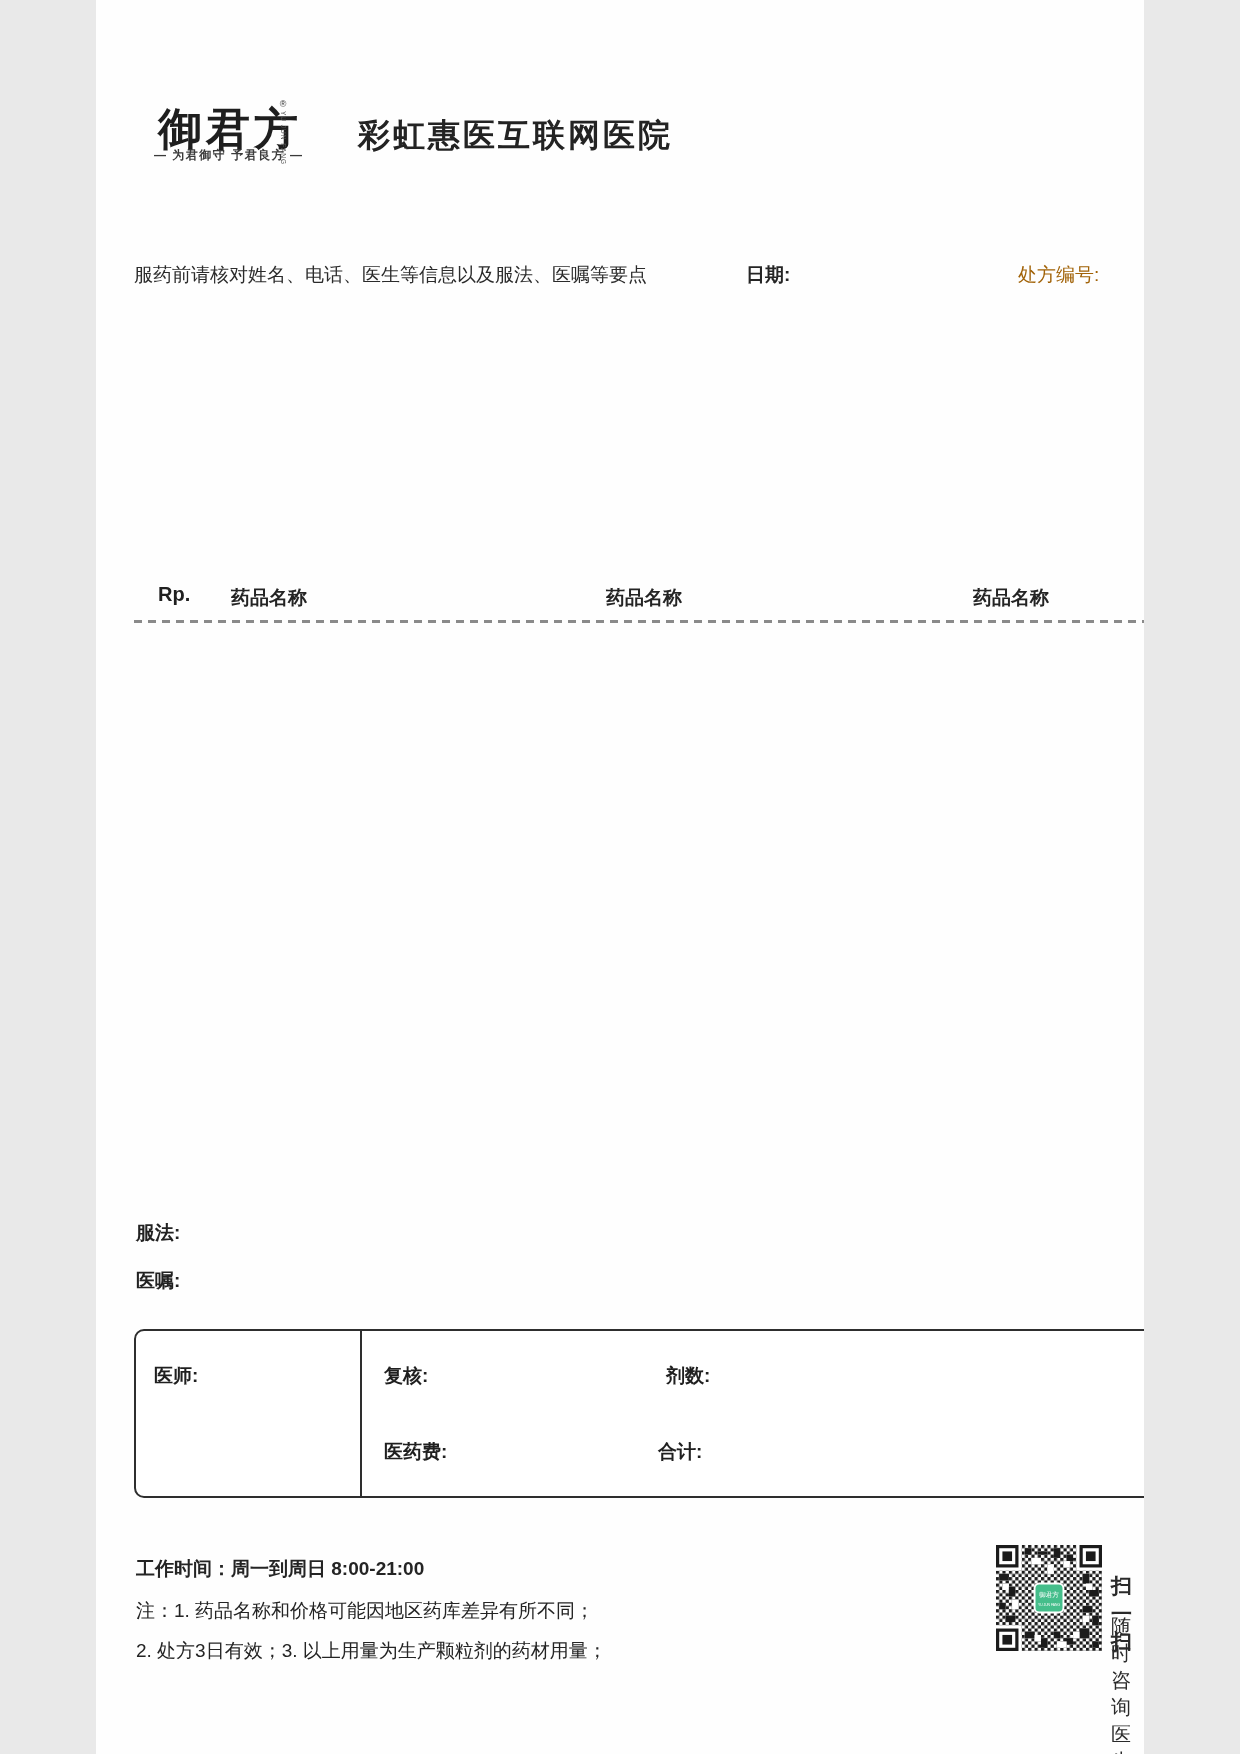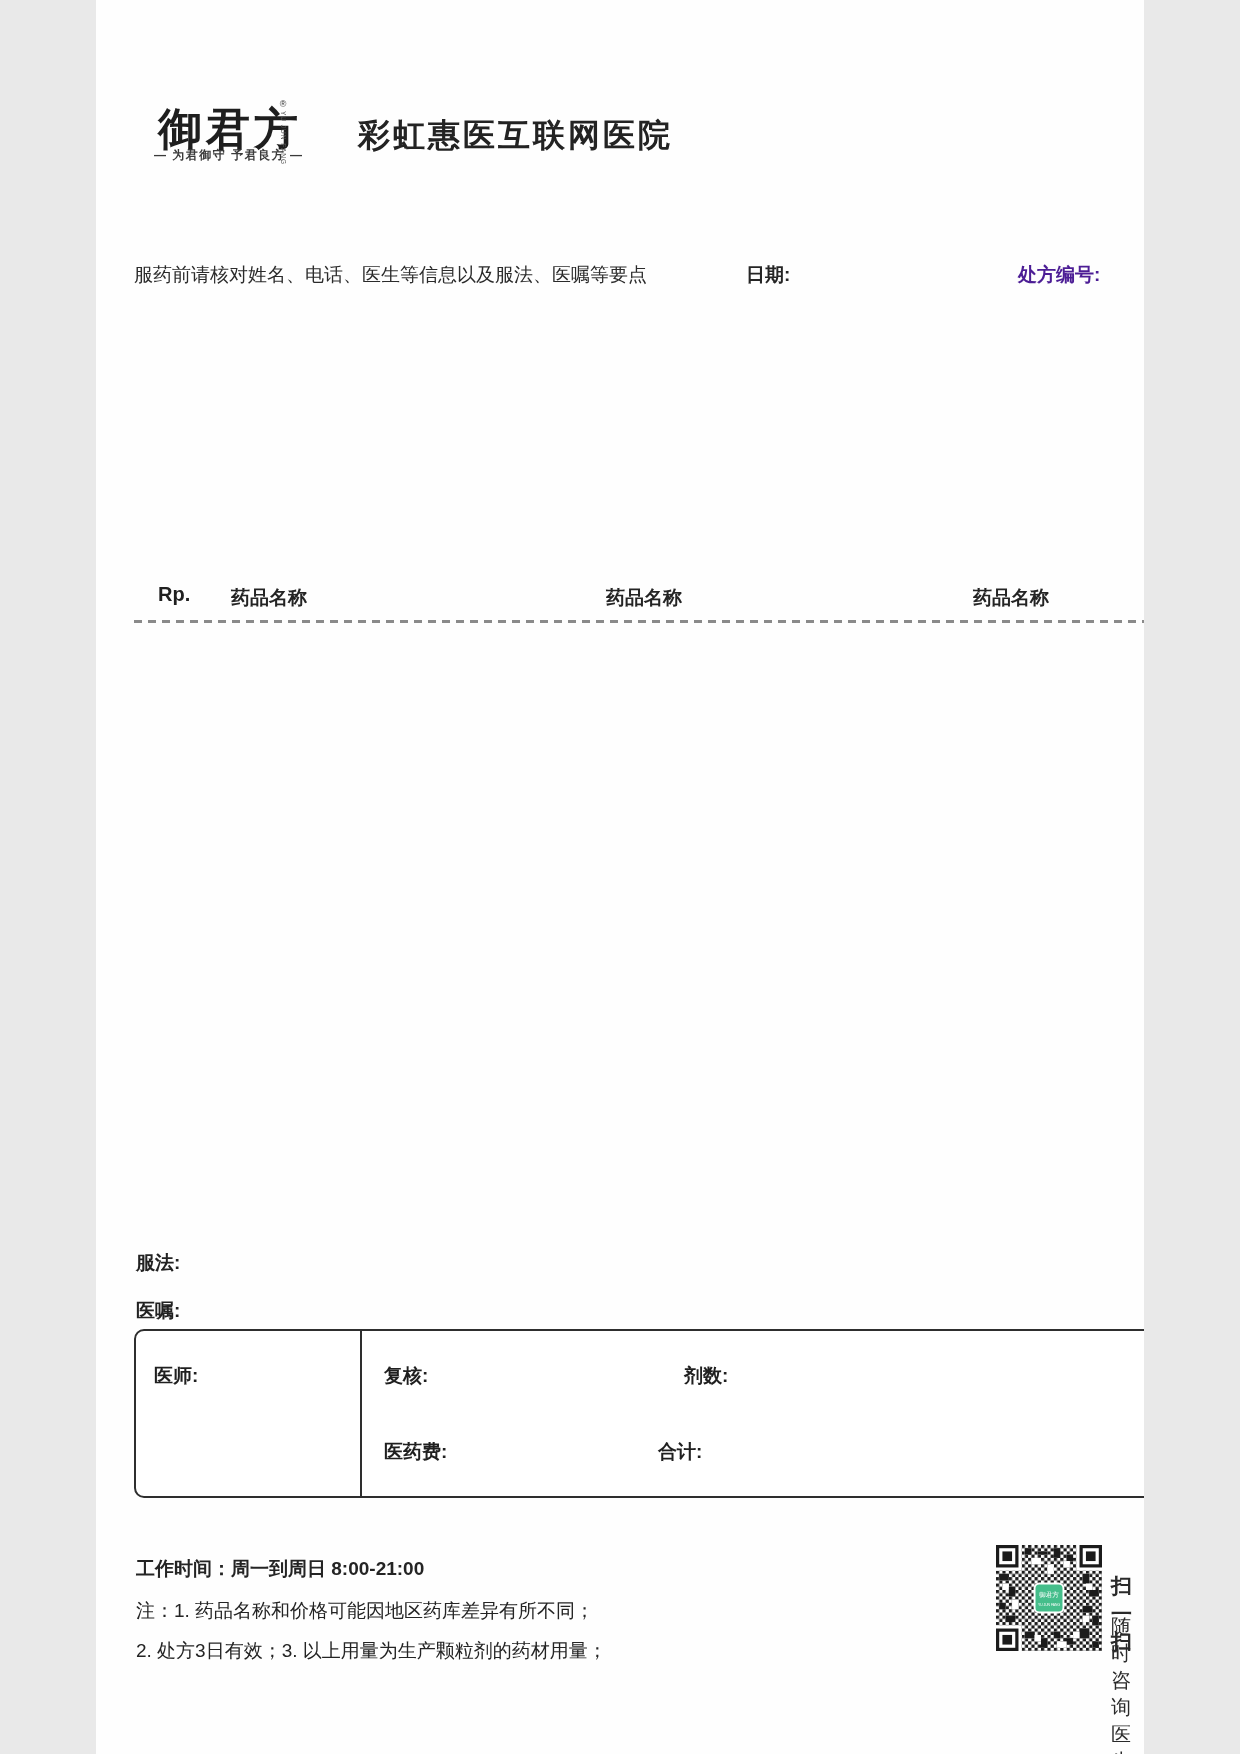--- a/index.html
+++ b/index.html
@@ -21,21 +21,21 @@
   .logo-tagline{
     left:58px;top:147px;width:130px;text-align:center;
     font-size:12px;font-weight:600;letter-spacing:1.5px;color:#3a3a3a;white-space:nowrap;
   }
   .hospital-title{
     left:230px;top:114px;font-size:32px;font-weight:800;letter-spacing:3px;color:#232323;margin-left:32px;
   }
   
   .notice-text{left:38px;top:262px;font-size:19px;color:#2b2b2b;}
   .date-label{left:650px;top:262px;font-size:19px;font-weight:600;color:#252525;}
-  .rxno-label{left:922px;top:262px;font-size:19px;font-weight:700;color:#4c1d95;}
+  .rxno-label{left:922px;top:262px;font-size:19px;font-weight:400;color:#a16207;}
   
   .patient-box{
     left:38px;top:322px;width:1016px;height:220px;
     border:2px solid #2e2e2e;border-radius:10px;background:#fff;
   }
   .pb-hline{position:absolute;left:14px;right:14px;height:0;border-top:2px solid #2e2e2e;}
   .pb-hline.l1{top:73px;} .pb-hline.l2{top:146px;}
   .pb-vdiv{position:absolute;top:16px;width:0;height:50px;border-left:2px solid #2e2e2e;}
   .pb-vdiv.v1{left:292px;} .pb-vdiv.v2{left:574px;} .pb-vdiv.v3{left:863px;}
   .pb-label{position:absolute;font-size:19px;font-weight:600;color:#1f1f1f;}
@@ -44,30 +44,30 @@
   .f-addr{left:18px;top:100px;} .f-diag{left:18px;top:173px;}
   
   .rp-label{left:62px;top:583px;font-size:20px;font-weight:600;color:#202020;}
   .rp-col{position:absolute;top:585px;font-size:19px;font-weight:600;color:#242424;}
   .rp-c0{left:135px;} .rp-c1{left:510px;} .rp-c2{left:877px;}
   .rp-dashed{
     left:38px;top:620px;width:1016px;height:3px;
     background:repeating-linear-gradient(90deg,#8a8a8a 0 8px,transparent 8px 14px);
   }
   
-  .usage-label{font-size:19px;font-weight:600;color:#222;margin-top:30px;}
+  .usage-label{font-size:19px;font-weight:600;color:#222;}
   .u-method{left:40px;top:1220px;} .u-advice{left:40px;top:1268px;}
   
   .sign-box{
     left:38px;top:1329px;width:1016px;height:165px;
     border:2px solid #2e2e2e;border-radius:10px;background:#fff;text-align:right;
   }
   .sb-vdiv{position:absolute;left:224px;top:0;bottom:0;width:0;border-left:2px solid #2e2e2e;}
   .sb-label{position:absolute;font-size:19px;font-weight:600;color:#1f1f1f;}
-  .s-phys{left:18px;top:32px;} .s-review{left:248px;top:32px;} .s-doses{left:548px;top:32px;}
+  .s-phys{left:18px;top:32px;} .s-review{left:248px;top:32px;} .s-doses{left:530px;top:32px;}
   .s-fee{left:248px;top:108px;} .s-total{left:522px;top:108px;}
   
   .foot-line{position:absolute;left:40px;font-size:19px;color:#242424;}
   .fl-hours{top:1556px;font-weight:600;}
   .fl-note1{top:1598px;} .fl-note2{top:1638px;}
   .qr-wrap{left:900px;top:1545px;width:106px;height:106px;}
   .qr-wrap svg{width:106px;height:106px;display:block;}
   .qr-label{left:1015px;top:1572px;font-size:21px;font-weight:600;color:#2a2a2a;}
   .qr-sublabel{left:1015px;top:1613px;font-size:20px;color:#2a2a2a;}
 </style>

